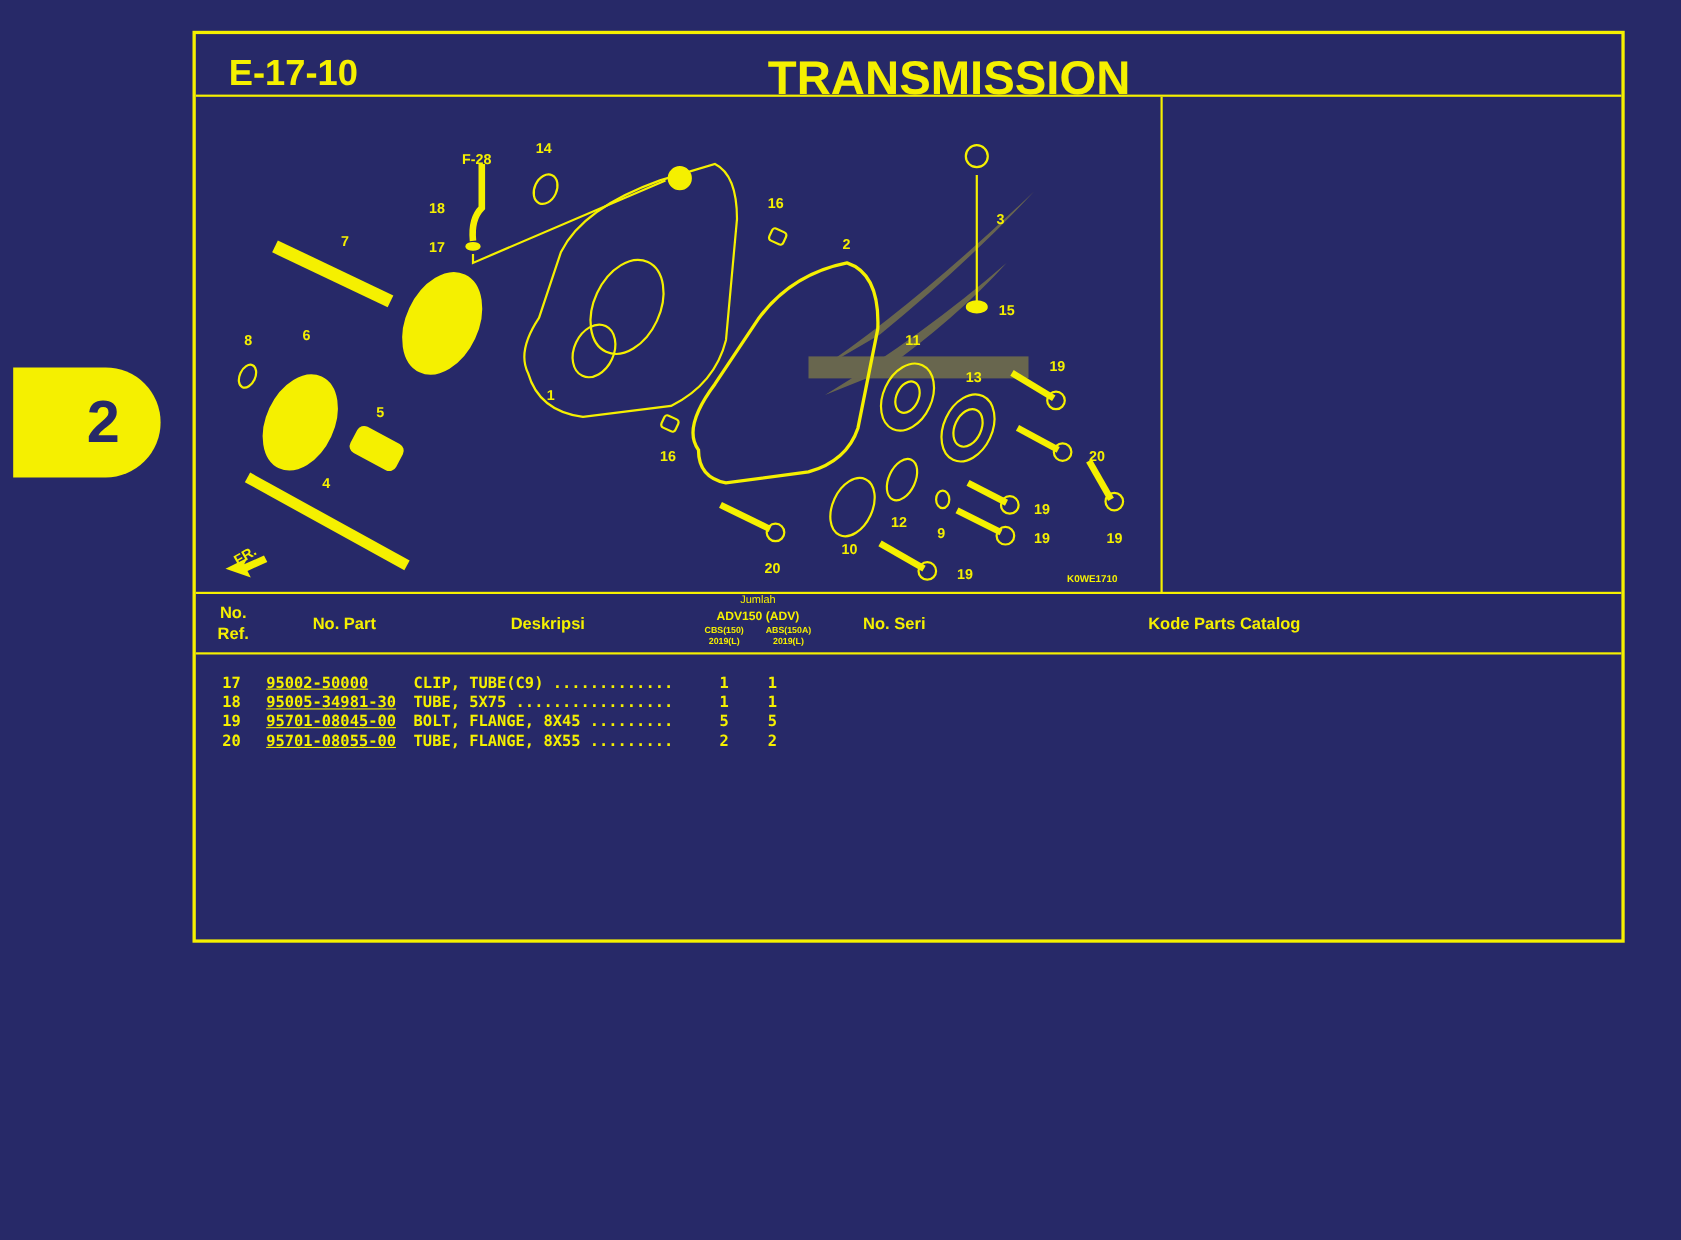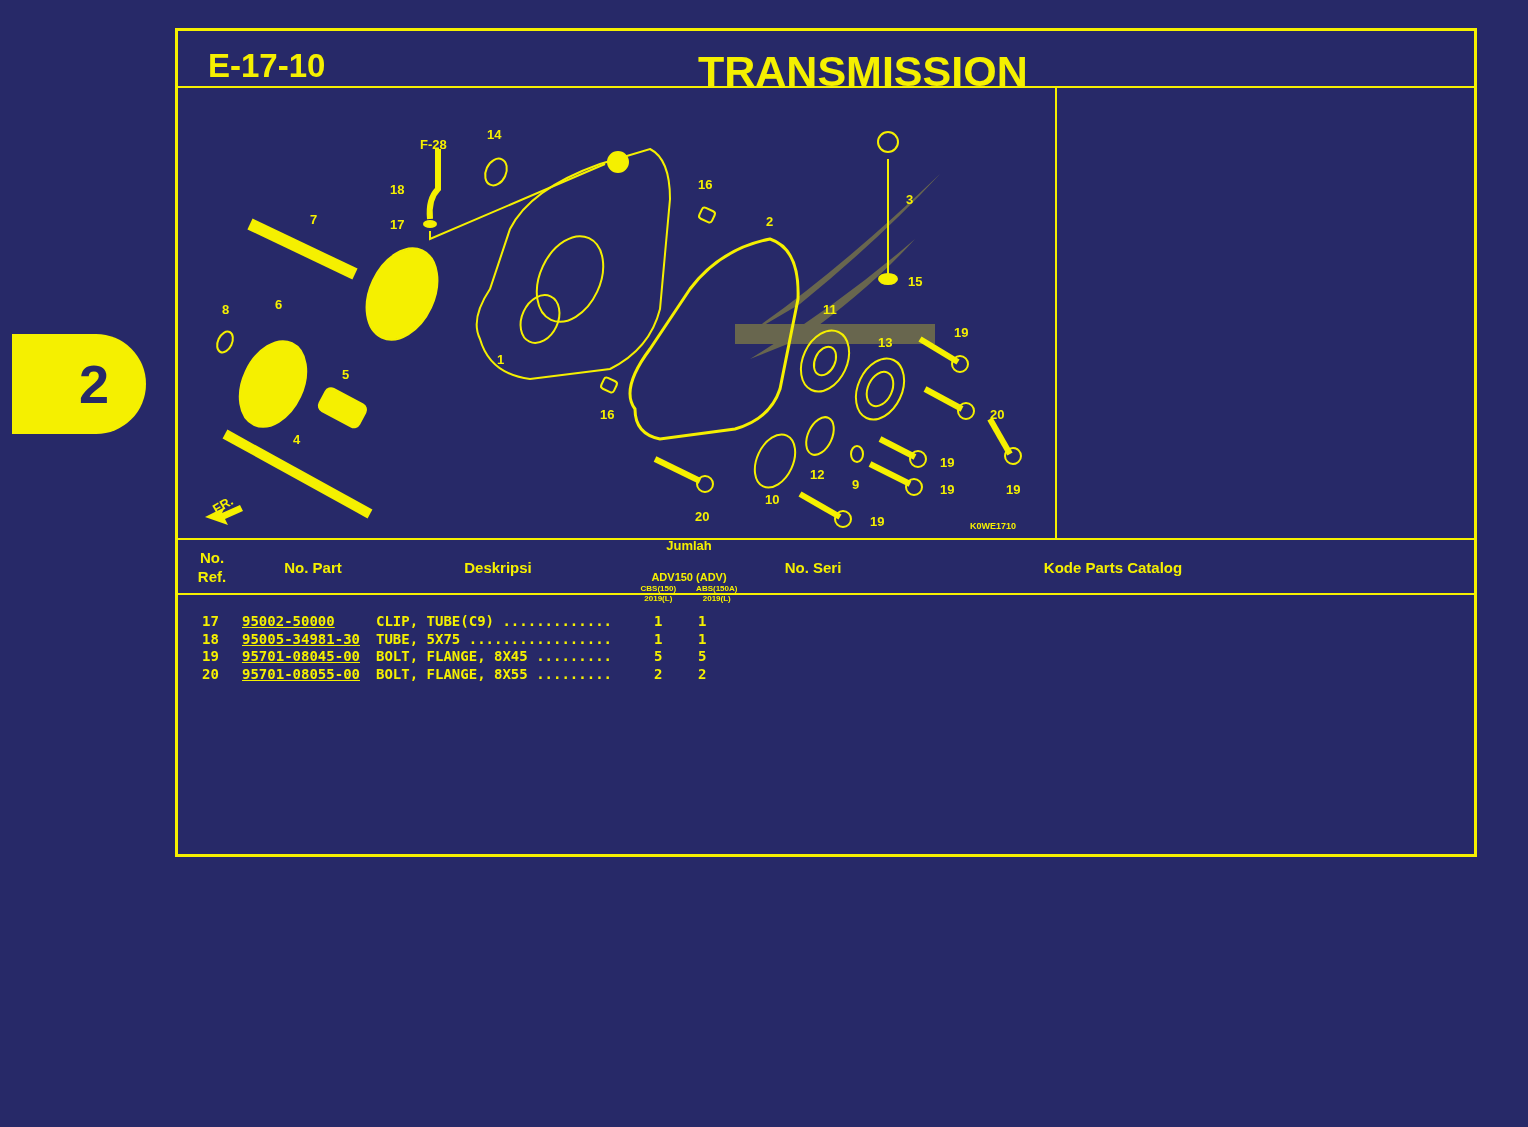--- a/index.html
+++ b/index.html
@@ -146,22 +146,22 @@
     </g>
   </svg>
 
   <div class="th" style="left:14px; top:517px; width:40px;">
     <div>No.</div>
     <div>Ref.</div>
   </div>
   <div class="th" style="left:90px; top:527px; width:90px;">No. Part</div>
   <div class="th" style="left:270px; top:527px; width:100px;">Deskripsi</div>
   <div style="position:absolute; left:450px; top:507px; width:122px; text-align:center;">
-    <div class="th" style="position:static; font-weight:bold; font-size:13px; line-height:16px;">Jumlah</div>
-    <div class="th small" style="position:static; font-size:11px; line-height:14px;margin-top:16px;">ADV150 (ADV)</div>
+    <div class="th" style="position:static; font-weight:normal; font-size:10px; line-height:16px;">Jumlah</div>
+    <div class="th small" style="position:static; font-size:11px; line-height:14px;">ADV150 (ADV)</div>
     <div style="display:flex; justify-content:center; gap:20px;">
       <div class="th small" style="position:static; font-size:8px; line-height:10px;">
         <div>CBS(150)</div>
         <div>2019(L)</div>
       </div>
       <div class="th small" style="position:static; font-size:8px; line-height:10px;">
         <div>ABS(150A)</div>
         <div>2019(L)</div>
       </div>
     </div>
@@ -187,18 +187,18 @@
     <div class="row">
       <span class="c-ref">19</span>
       <span class="c-part">95701-08045-00</span>
       <span class="c-desc">BOLT, FLANGE, 8X45 .........</span>
       <span class="c-q1">5</span>
       <span class="c-q2">5</span>
     </div>
     <div class="row">
       <span class="c-ref">20</span>
       <span class="c-part">95701-08055-00</span>
-      <span class="c-desc">BOLT, FLANGE, 8X55 .........</span>
+      <span class="c-desc">TUBE, FLANGE, 8X55 .........</span>
       <span class="c-q1">2</span>
       <span class="c-q2">2</span>
     </div>
   </div>
 </div>
 
 </body></html>

